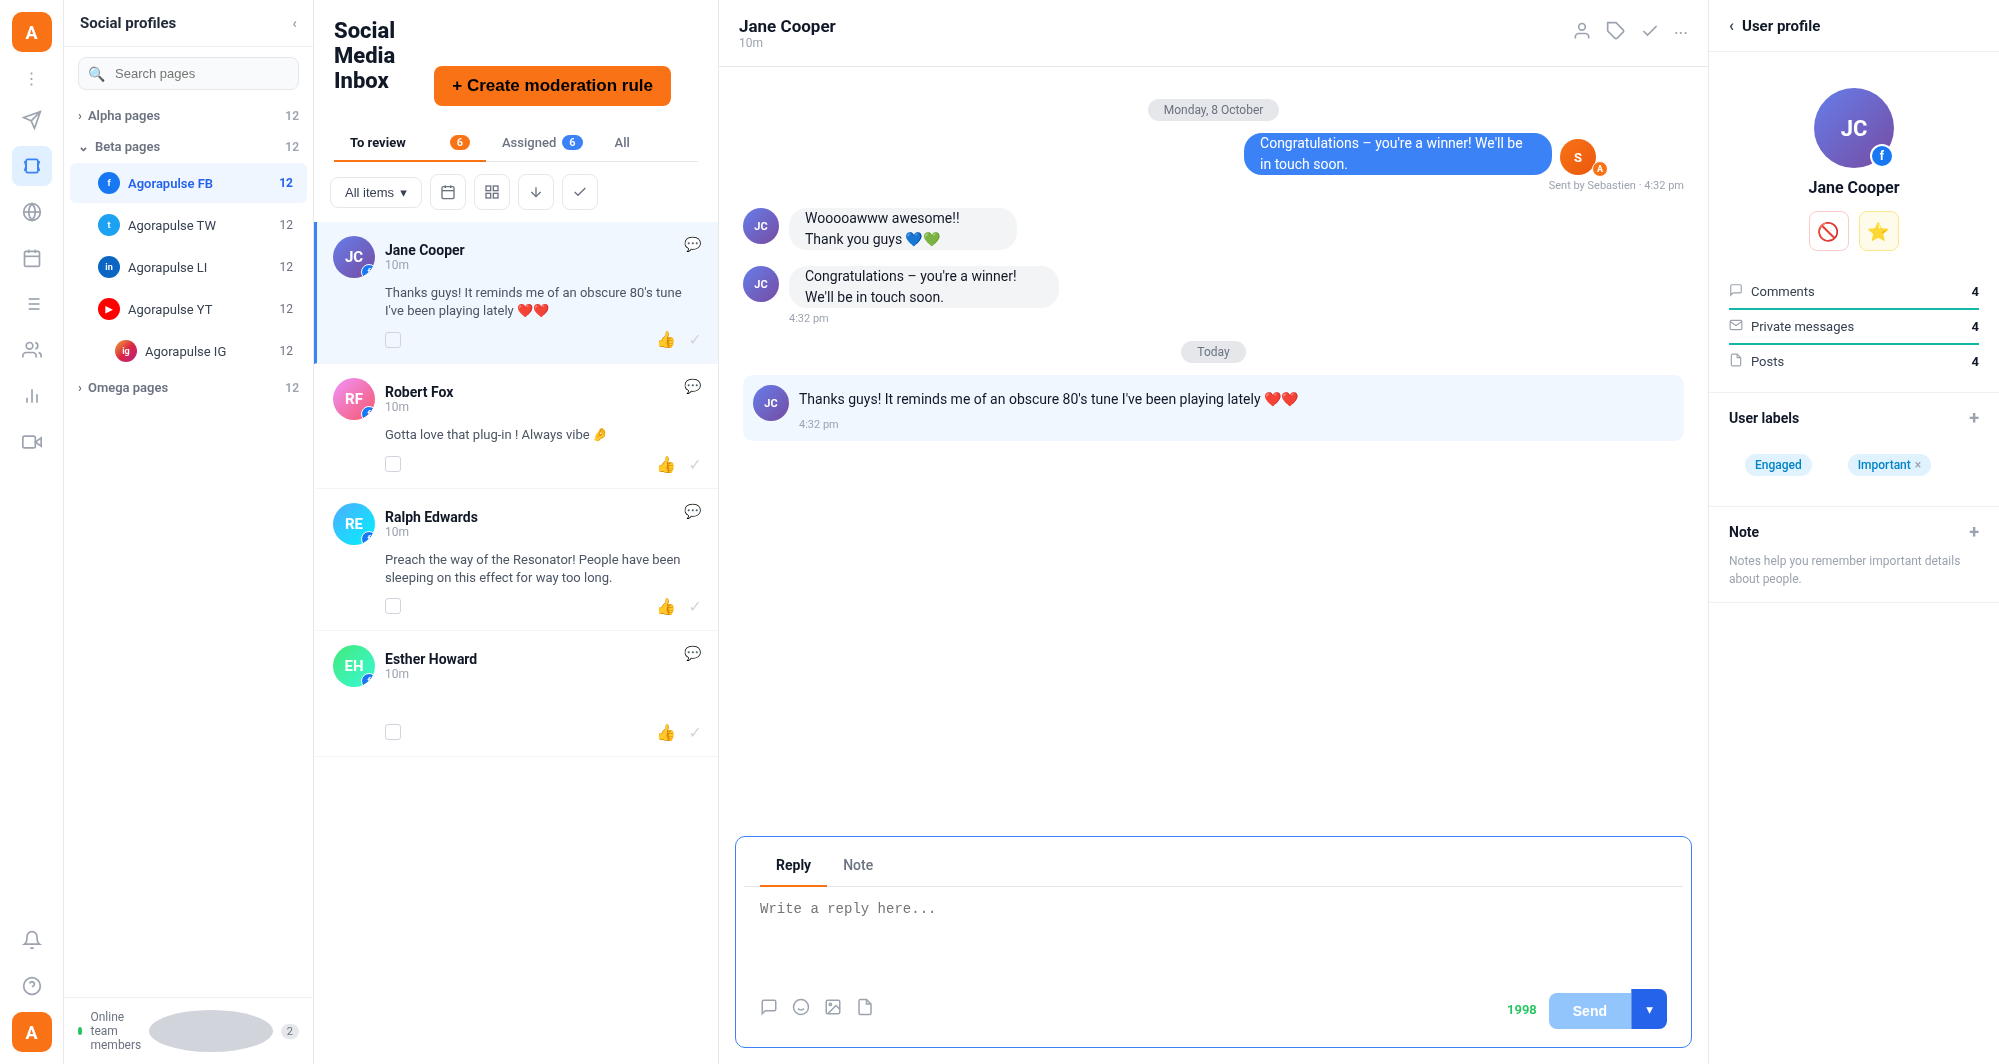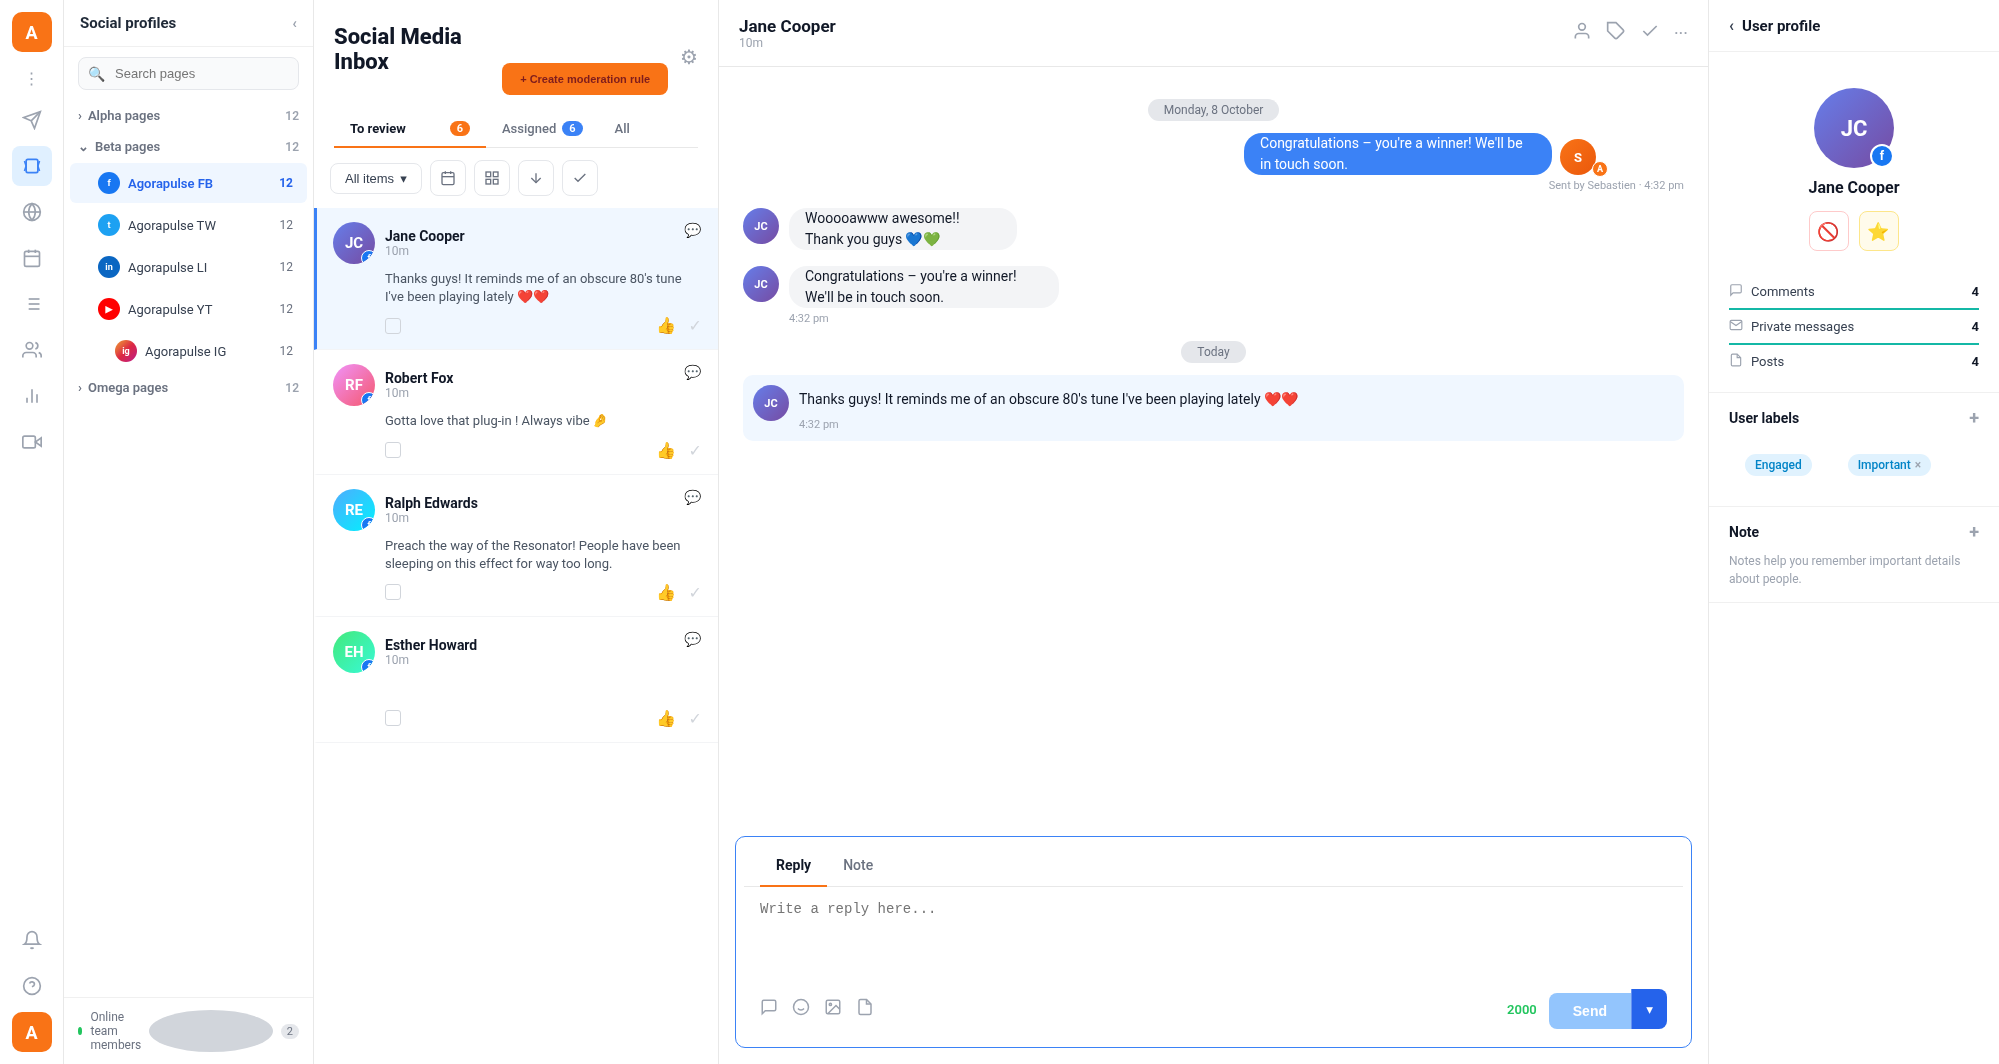--- a/index.html
+++ b/index.html
@@ -436,23 +436,23 @@
     <span style="flex:1;">Online team members</span>
     <div class="avatar-small av-init" style="background:#d1d5db;"></div>
     <span class="count-badge-small">2</span>
   </div>
 </div>
 
 <div class="main">
 
   <div class="inbox-list">
     <div class="inbox-header">
-      <div style="display:flex;align-items:center;justify-content:space-between;margin-bottom:16px;">
+      <div style="display:flex;align-items:center;justify-content:space-between;margin-bottom:16px;gap:39px;">
         <h1 class="inbox-title">Social Media Inbox</h1>
-        <button style="background:#f97316;color:#7f1d1d;border:none;border-radius:8px;padding:10px 18px;font-size:11px;font-weight:600;cursor:pointer;white-space:nowrap;margin-top:45px;">+ Create moderation rule</button>
+        <button style="background:#f97316;color:#000000;border:none;border-radius:8px;padding:10px 18px;font-size:17px;font-weight:600;cursor:pointer;white-space:nowrap;margin-top:45px;">+ Create moderation rule</button>
         <span style="color:#9ca3af;font-size:20px;cursor:pointer;margin-left:12px;">⚙</span>
       </div>
       <div class="inbox-tabs">
         <div class="inbox-tab active">
           <span>To review</span>
           <span class="tab-badge">6</span>
         </div>
         <div class="inbox-tab">
           <span>Assigned</span>
           <span class="tab-badge blue">6</span>
@@ -709,21 +709,21 @@
               </svg>
           </span>
           <span class="reply-tool">
             <svg width="18" height="18" viewBox="0 0 24 24" fill="none" stroke="currentColor" stroke-width="2">
                 <path d="M14 2H6a2 2 0 0 0-2 2v16a2 2 0 0 0 2 2h12a2 2 0 0 0 2-2V8z"></path>
                 <polyline points="14 2 14 8 20 8"></polyline>
               </svg>
           </span>
         </div>
         <div style="display:flex;align-items:center;gap:12px;">
-          <span class="char-count">2000</span>
+          <span class="char-count">1998</span>
           <div class="send-btn-wrap">
             <button class="send-btn" disabled="">Send</button>
             <button class="send-dropdown">▾</button>
           </div>
         </div>
       </div>
     </div>
   </div>
 
   <div class="user-profile">

